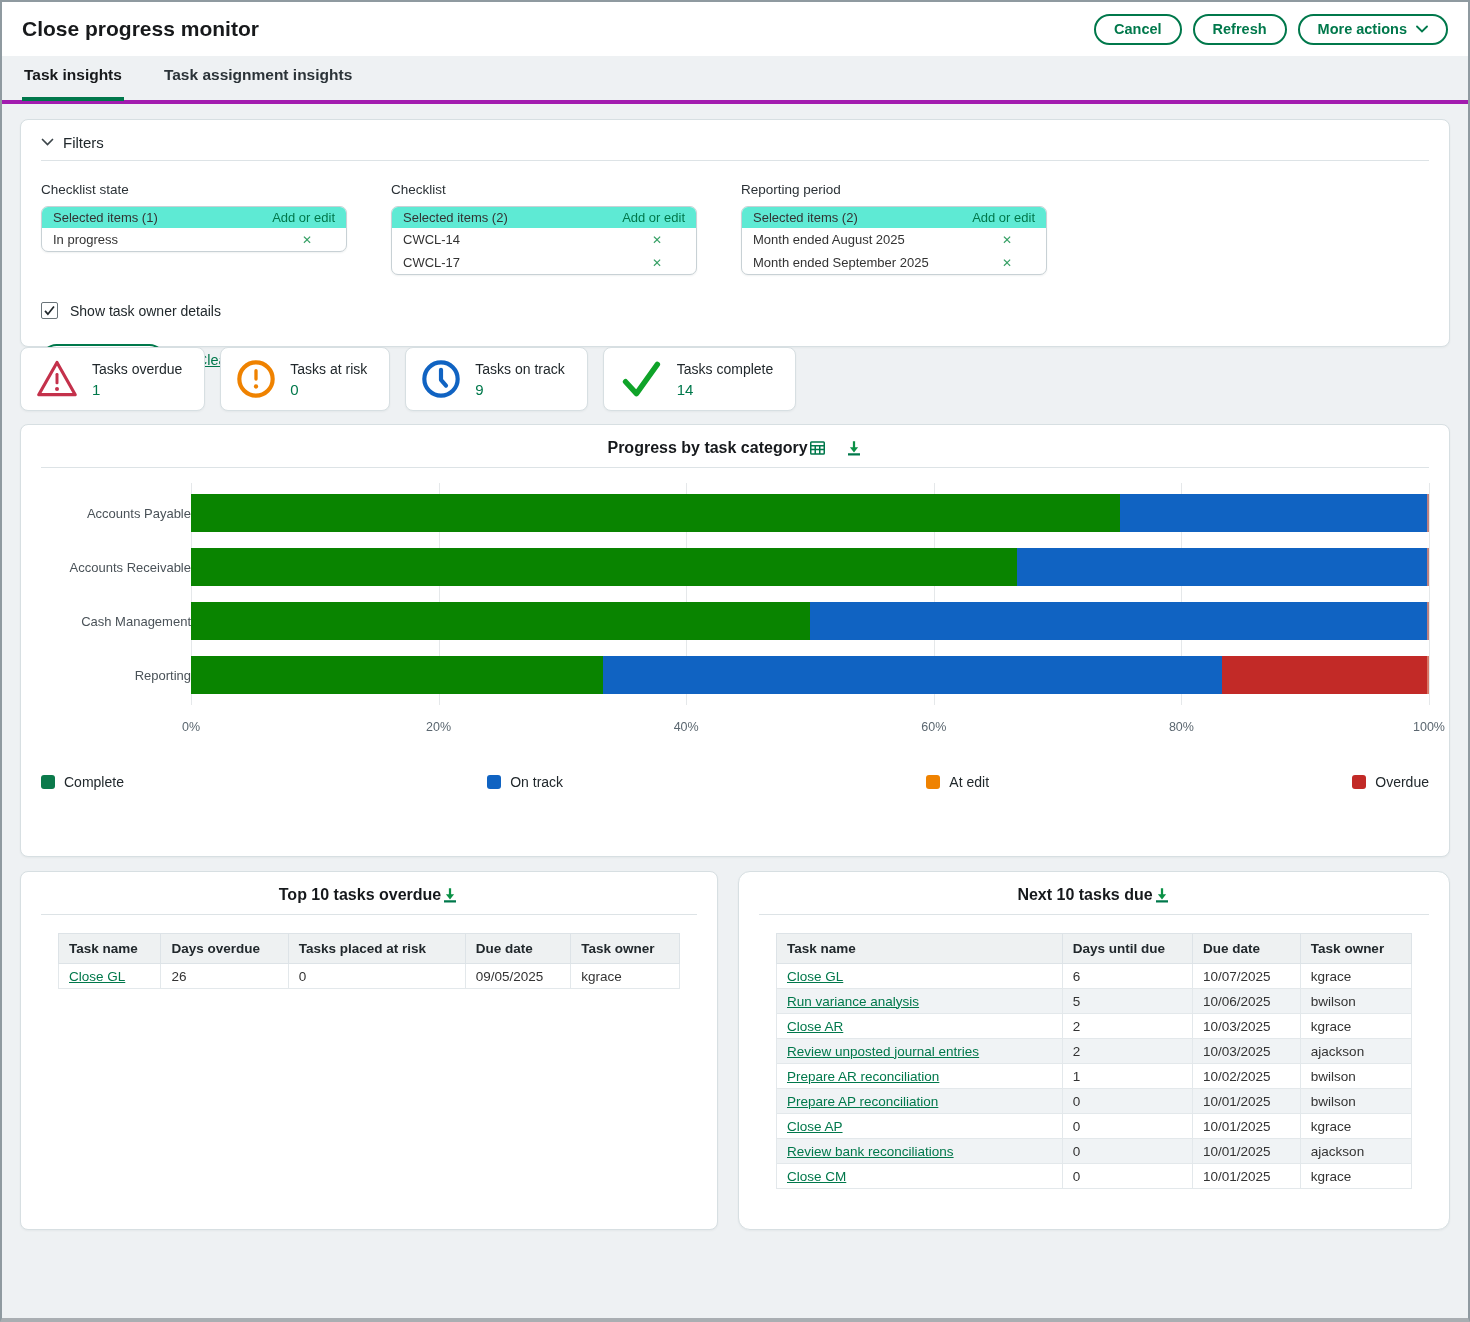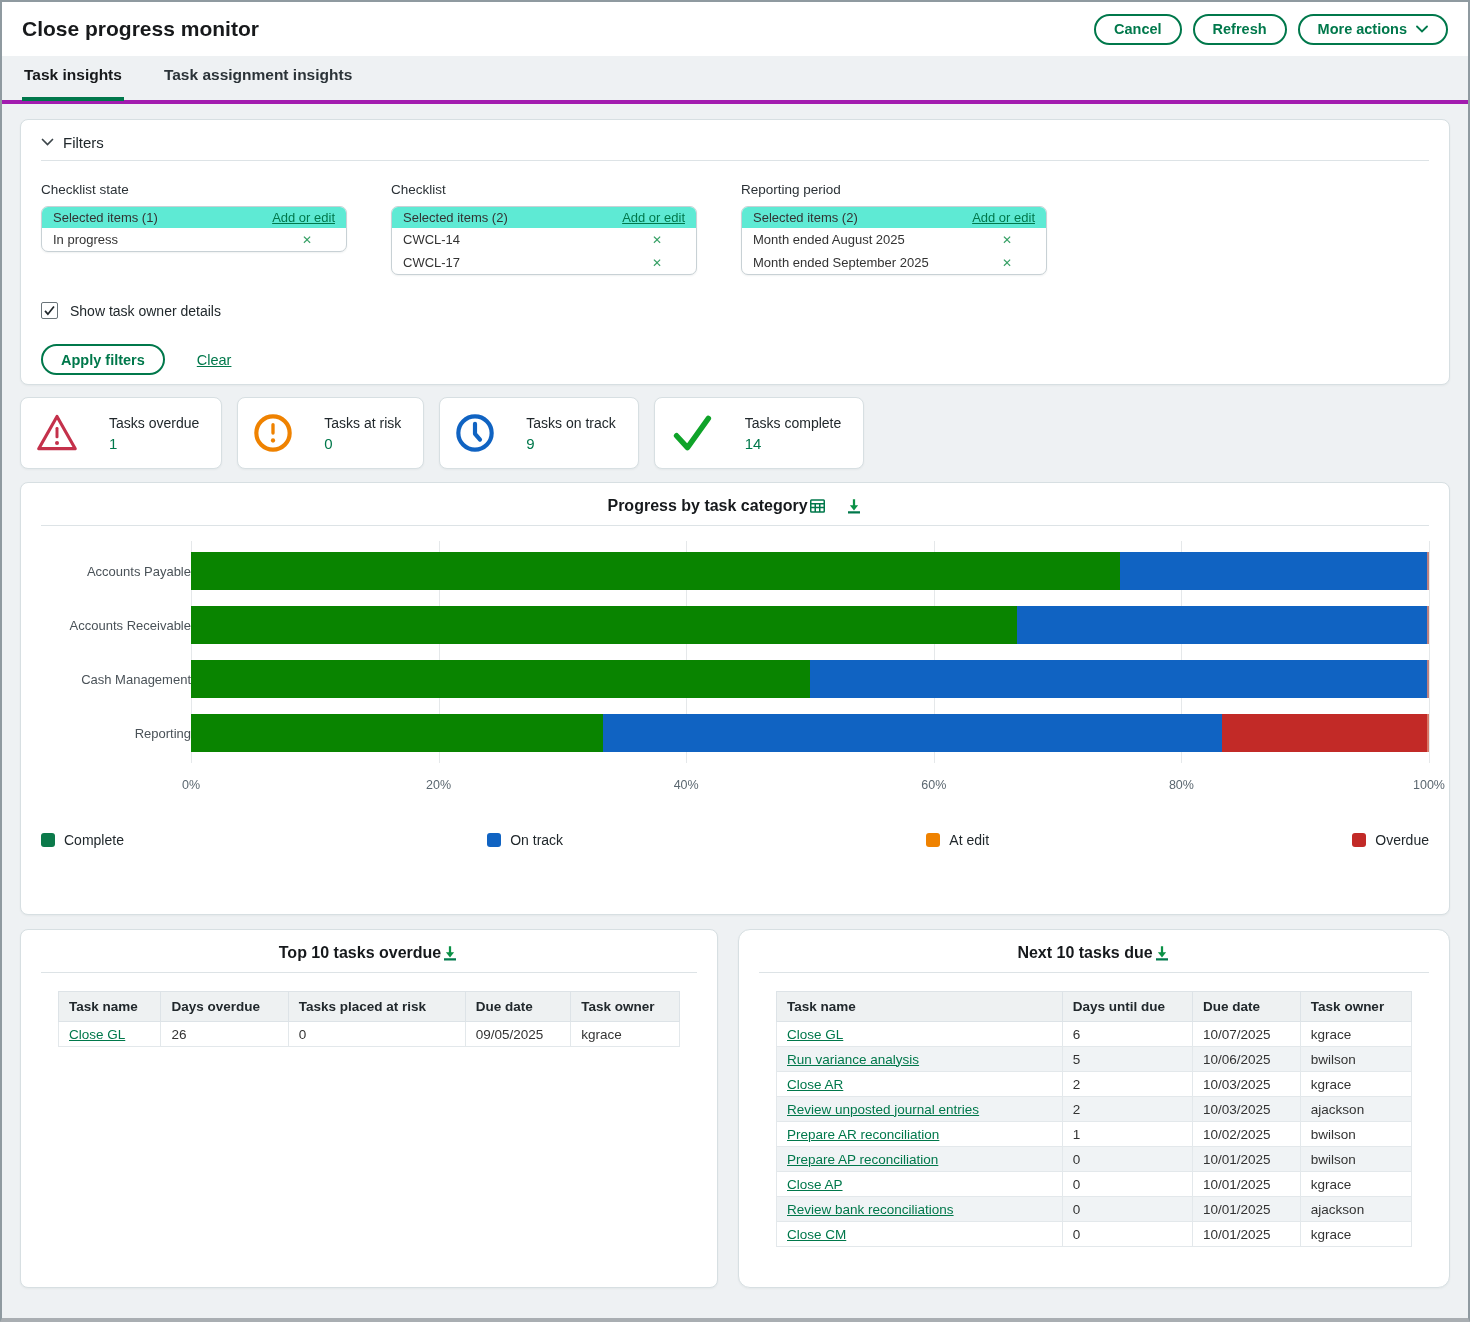--- a/index.html
+++ b/index.html
@@ -24,44 +24,44 @@
   .tabstrip { padding:0 20px; display:flex; gap:38px; border-bottom:4px solid #a21caf;
     height:48px; align-items:flex-end; }
   .tab { font-size:15.5px; font-weight:bold; color:#2b3338; padding:0 2px 13px;
     border-bottom:4px solid transparent; margin-bottom:-1px; cursor:pointer; }
   .tab.active { color:#17191b; border-bottom-color:#00784b; }
   
   .content { padding:15px 18px 0; }
   .panel { background:#fff; border:1px solid #d7dfe2; border-radius:8px;
     box-shadow:0 1px 2px rgba(30,50,60,.05); }
   
-  .filters-panel { height:266px; padding:14px 20px 18px; margin-bottom:12px; }
+  .filters-panel { height:228px; padding:14px 20px 18px; }
   .filters-head { display:flex; align-items:center; gap:9px; font-size:15px;
     color:#21282c; padding-bottom:9px; border-bottom:1px solid #dde3e6; cursor:pointer; }
   .filter-row { display:flex; gap:44px; margin-top:21px; }
   .filter-group { width:306px; }
   .fg-label { font-size:13.5px; color:#2a3136; margin-bottom:9px; }
   .fbox { border:1px solid #c8d1d5; border-radius:7px; overflow:hidden; background:#fff;
     box-shadow:0 1px 2px rgba(30,50,60,.07); }
   .fbox-head { display:flex; justify-content:space-between; align-items:center;
     background:#5eead4; padding:3px 11px; font-size:13px; color:#333; }
-  .addedit { color:#00784b; text-decoration:underline; cursor:pointer; }
+  .addedit { color:#00784b; cursor:pointer; }
   .fitem { display:flex; justify-content:space-between; align-items:center;
     padding:4px 11px; font-size:13px; color:#333; }
   .fx { color:#36a065; margin-right:23px; cursor:pointer; font-size:12px; }
   .checkbox-row { margin-top:27px; display:flex; align-items:center; gap:12px;
     font-size:14px; color:#21282c; }
   .checkbox { width:17px; height:17px; border:1px solid #6a7479; border-radius:2px;
     background:#fff; display:flex; align-items:center; justify-content:center; cursor:pointer; }
   .filters-actions { margin-top:25px; display:flex; align-items:center; gap:32px; }
   .clear-link { color:#00784b; text-decoration:underline; font-size:14.5px; cursor:pointer; }
   
   .kpi-row { display:flex; gap:15px; margin-bottom:13px; }
-  .kpi-card { height:72px; display:flex; align-items:center; padding:0 22px 0 15px;
-    gap:31px; cursor:pointer; }
+  .kpi-card { height:64px; display:flex; align-items:center; padding:0 22px 0 15px;
+    gap:14px; cursor:pointer; }
   .kpi-label { font-size:14px; color:#21282c; }
   .kpi-value { font-size:15px; color:#00784b; margin-top:4px; }
   
   .chart-panel { height:433px; padding:14px 20px 16px; margin-bottom:14px; }
   .panel-head { display:flex; justify-content:center; align-items:center;
     padding-bottom:10px; border-bottom:1px solid #dde3e6; }
   .panel-title { font-size:16px; font-weight:bold; color:#16191c; }
   .head-icons { display:flex; gap:18px; align-items:center; }
   .head-icons svg { cursor:pointer; }
   .chart-body { display:flex; margin-top:26px; }

